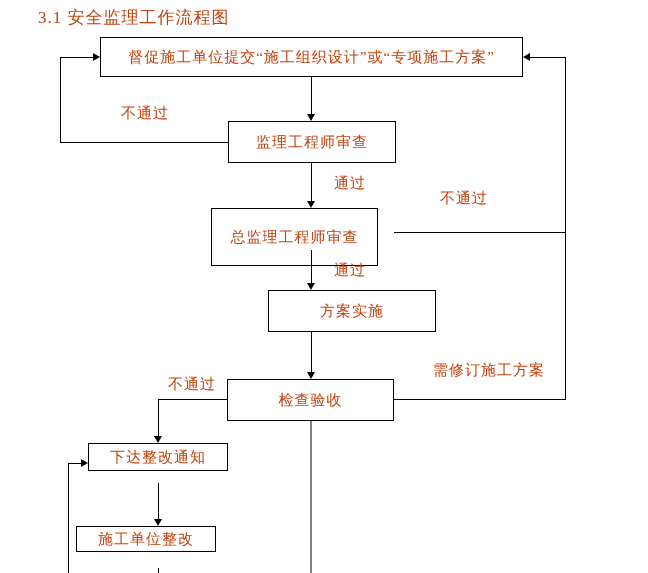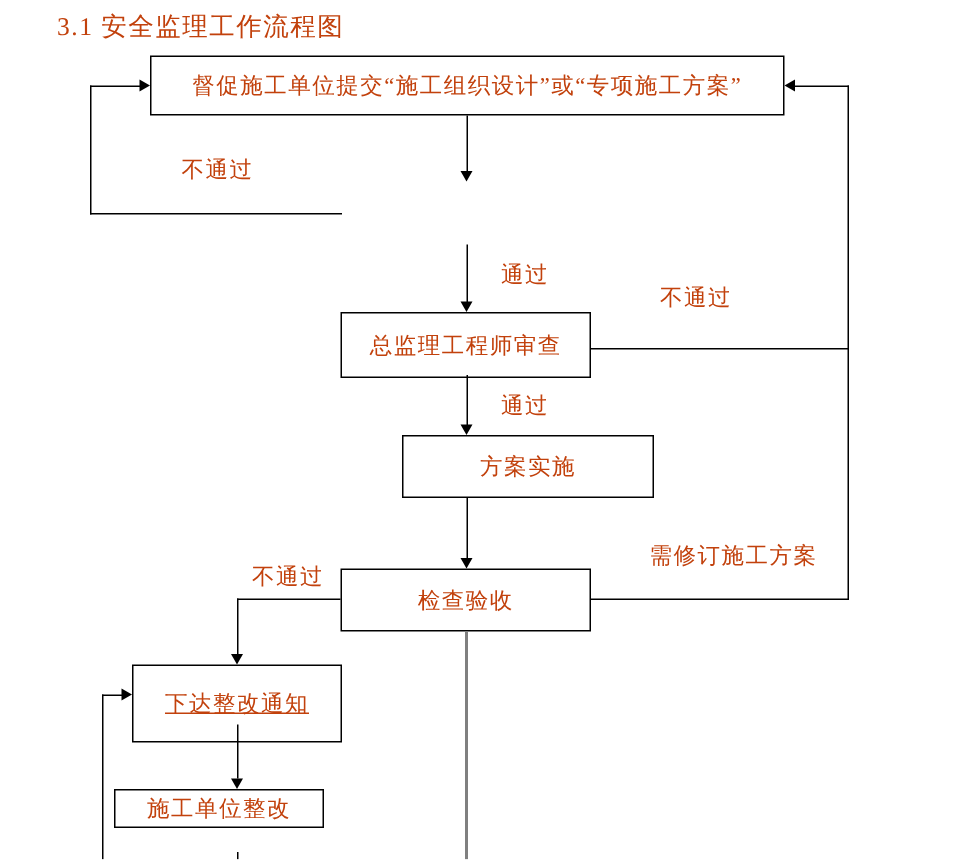--- a/index.html
+++ b/index.html
@@ -28,30 +28,33 @@
 </head>
 <body>
 
 <div class="page">
 
   <div class="doc-title">3.1 安全监理工作流程图</div>
 
   <div class="node" style="left:100px;top:37px;width:423px;height:40px;text-align:center;">
     <span>督促施工单位提交“施工组织设计”或“专项施工方案”</span>
   </div>
-  <div class="node" style="left:227px;top:208px;width:167px;height:44px;justify-content:center;">
+  <div class="node" style="left:228px;top:121px;width:168px;height:42px;">
+    <span>监理工程师审查</span>
+  </div>
+  <div class="node" style="left:211px;top:208px;width:167px;height:58px;justify-content:center;">
     <span>总监理工程师审查</span>
   </div>
   <div class="node" style="left:228px;top:290px;width:168px;height:42px;margin-left:40px;">
     <span>方案实施</span>
   </div>
   <div class="node" style="left:227px;top:379px;width:167px;height:42px;">
     <span>检查验收</span>
   </div>
-  <div class="node" style="left:88px;top:443px;width:140px;height:52px;text-decoration:underline;">
+  <div class="node" style="left:88px;top:443px;width:140px;height:28px;">
     <span>下达整改通知</span>
   </div>
   <div class="node" style="left:76px;top:526px;width:140px;height:26px;">
     <span>施工单位整改</span>
   </div>
 
   <div class="vline" style="left:311px;top:77px;height:38px;"></div>
   <div class="arr down" style="left:307px;top:114px;"></div>
 
   <div class="vline" style="left:311px;top:163px;height:39px;"></div>

